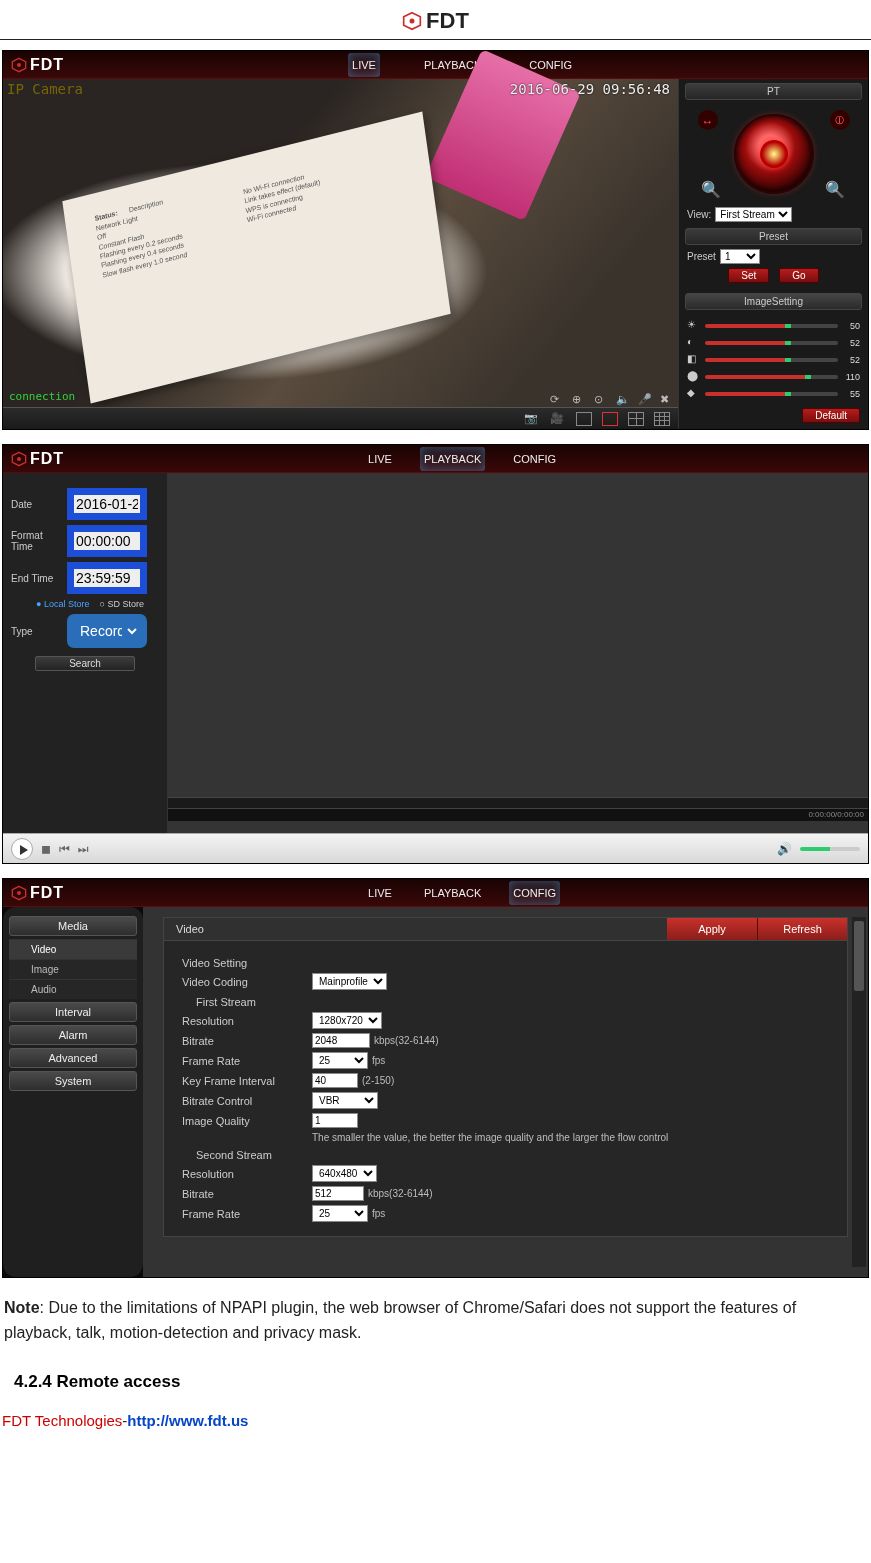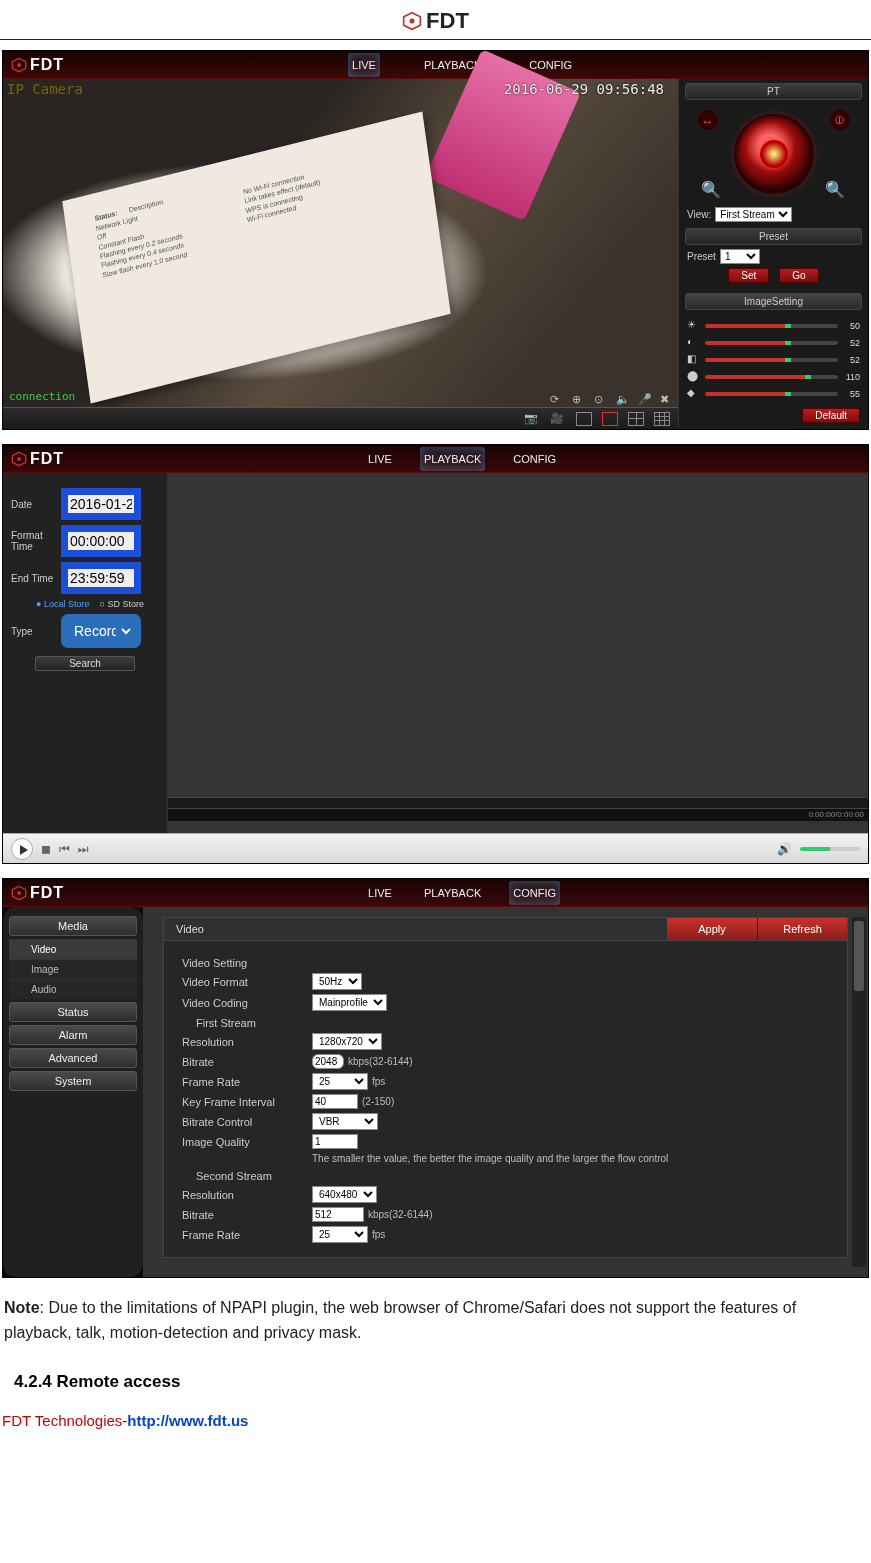--- a/index.html
+++ b/index.html
@@ -15,21 +15,21 @@
   .brand { display:flex; align-items:center; gap:3px; font-weight:bold; color:#fff; font-size:16px; letter-spacing:1px;}
   .brand .logoicon { width:16px; height:16px; }
   .navtabs { flex:1; display:flex; justify-content:center; gap:40px; font-size:11px; }
   .navtabs span { color:#eee; padding:6px 4px; cursor:default; }
   .navtabs .active { background:rgba(120,200,255,0.1); border-radius:3px; box-shadow:0 0 10px rgba(80,180,255,.4) inset; }
 
   
   .live-body{ display:flex; height:350px; }
   .live-left{ flex:1; position:relative; background:#484038; }
   .live-left .overlay-label{ position:absolute; top:2px; left:4px; color:#760; font-family:monospace; font-size:14px; }
-  .live-left .overlay-ts{ position:absolute; top:2px; right:14px; color:#eee; font-family:monospace; font-size:14px; text-shadow:0 0 2px #000;}
+  .live-left .overlay-ts{ position:absolute; top:2px; right:8px; color:#eee; font-family:monospace; font-size:14px; text-shadow:0 0 2px #000;}
   .live-left .camscene{ position:absolute; inset:0; background:
      radial-gradient(ellipse at 35% 55%, #ece7df 0 28%, rgba(236,231,223,0) 40%),
      linear-gradient(130deg,#2a2522 0 35%, #5a4c3e 55%, #3a332c 80%);
   }
   .paper{ position:absolute; left:10%; top:22%; width:55%; height:58%; background:#efe9df; transform:rotate(-14deg) skewX(-6deg); box-shadow:2px 4px 10px rgba(0,0,0,.4);}
   .paper-lines{ position:absolute; inset:10% 8%; font-size:7px; color:#555; line-height:1.35; transform:rotate(0deg);}
   .usb{ position:absolute; right:18%; top:-4%; width:16%; height:40%; background:linear-gradient(#e66fa8,#c02f73); transform:rotate(24deg); border-radius:6px;}
   .live-left .connected{ position:absolute; bottom:26px; left:6px; color:#33d13a; font-size:11px; font-family:monospace;}
   .live-statusbar{ position:absolute; bottom:22px; right:4px; display:flex; gap:8px;}
   .live-statusbar .ic{ width:14px; height:14px; color:#bbb;}
@@ -62,21 +62,21 @@
   .btn-dk{ background:linear-gradient(#3d3d3d,#232323); color:#ddd; border:1px solid #555; padding:1px 12px; border-radius:2px;font-size:10px;}
   .imgset{ padding:4px 8px;}
   .slider-row{display:flex; align-items:center; gap:4px; margin:3px 0;}
   .slider-row .ico{width:14px;height:14px; display:inline-block;}
   .slider-row .track{flex:1; height:4px; background:linear-gradient(to right,#c9302c 0 60%, #2ecc71 60% 65%, #444 65% 100%); position:relative; border-radius:2px;}
   .slider-row .val{ width:18px; text-align:right; color:#ddd; font-size:9px;}
 
   
   .pb-body{ display:flex; height:360px;}
   .pb-left{ width:165px; background:#222; border-right:1px solid #333; padding:10px 8px; font-size:10px; color:#ccc;}
-  .pb-left .frow{display:flex; align-items:center; margin:5px 0;}
+  .pb-left .frow{display:flex; align-items:center; gap:6px; margin:5px 0;}
   .pb-left .frow label{width:50px;}
   .pb-left input,.pb-left select{ background:#eee; border:7px solid #1d4ed8; font-size:14px; width:80px; padding:1px 2px;}
   .pb-left .radios{font-size:9px;}
   .pb-left .radios .sel{color:#4aa3ff;}
   .pb-right{ flex:1; background:#343434; position:relative;}
   .pb-scroll{ position:absolute; left:0; right:0; bottom:24px; height:12px; background:#1a1a1a; border-top:1px solid #444; border-bottom:1px solid #444;}
   .pb-timeline{ position:absolute; left:0; right:0; bottom:12px; height:12px; background:#111; color:#888; font-size:8px; text-align:right; padding-right:4px; line-height:12px;}
   .pb-ctrls{height:30px; background:linear-gradient(#f3f3f3,#d9d9d9); display:flex; align-items:center; padding:0 8px; gap:8px; border-top:1px solid #aaa;}
   .pb-ctrls .play{ width:22px;height:22px;border-radius:50%; background:#fff; border:1px solid #aaa; position:relative;}
   .pb-ctrls .play::after{content:""; position:absolute; left:8px; top:6px; border-left:8px solid #333; border-top:5px solid transparent; border-bottom:5px solid transparent;}
@@ -319,51 +319,47 @@
       <span>PLAYBACK</span>
       <span class="active">CONFIG</span>
     </div>
   </div>
   <div class="cfg-body">
     <div class="cfg-nav">
       <div class="cat">Media</div>
       <div class="sub sel">Video</div>
       <div class="sub">Image</div>
       <div class="sub">Audio</div>
-      <div class="cat">Status</div>
+      <div class="cat">Interval</div>
       <div class="cat">Alarm</div>
       <div class="cat">Advanced</div>
       <div class="cat">System</div>
     </div>
     <div class="cfg-main">
       <div class="cfg-panel">
         <div class="cfg-panel-hdr">
           <div class="title">Video</div>
           <div class="ab apply">Apply</div>
           <div class="ab refresh">Refresh</div>
         </div>
         <div class="cfg-form">
           <div class="sec">Video Setting</div>
           <div class="frow">
-                <label>Video Format</label>
-            <select><option>50Hz</option></select>
-              </div>
-          <div class="frow">
                 <label>Video Coding</label>
             <select><option>Mainprofile</option></select>
               </div>
 
           <div class="sec" style="padding-left:14px;">First Stream</div>
           <div class="frow">
                 <label>Resolution</label>
             <select><option>1280x720</option></select>
               </div>
           <div class="frow">
                 <label>Bitrate</label>
-            <input style="width: 32px; border-radius: 6px;" value="2048">
+            <input style="width: 58px;" value="2048">
             <span class="hint">kbps(32-6144)</span>
               </div>
           <div class="frow">
                 <label>Frame Rate</label>
             <select style="width:56px"><option>25</option></select>
             <span class="hint">fps</span>
               </div>
           <div class="frow">
                 <label>Key Frame Interval</label>
             <input style="width: 46px;" value="40">

